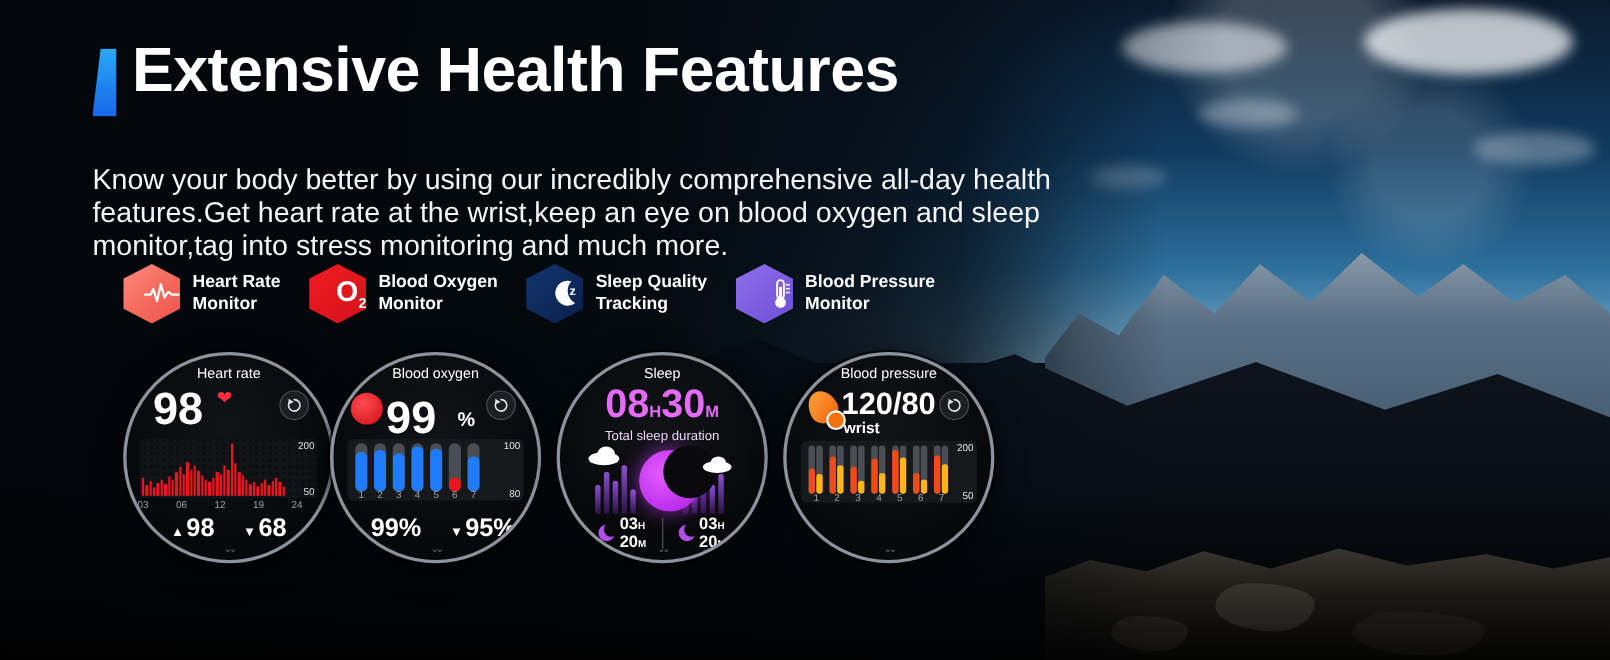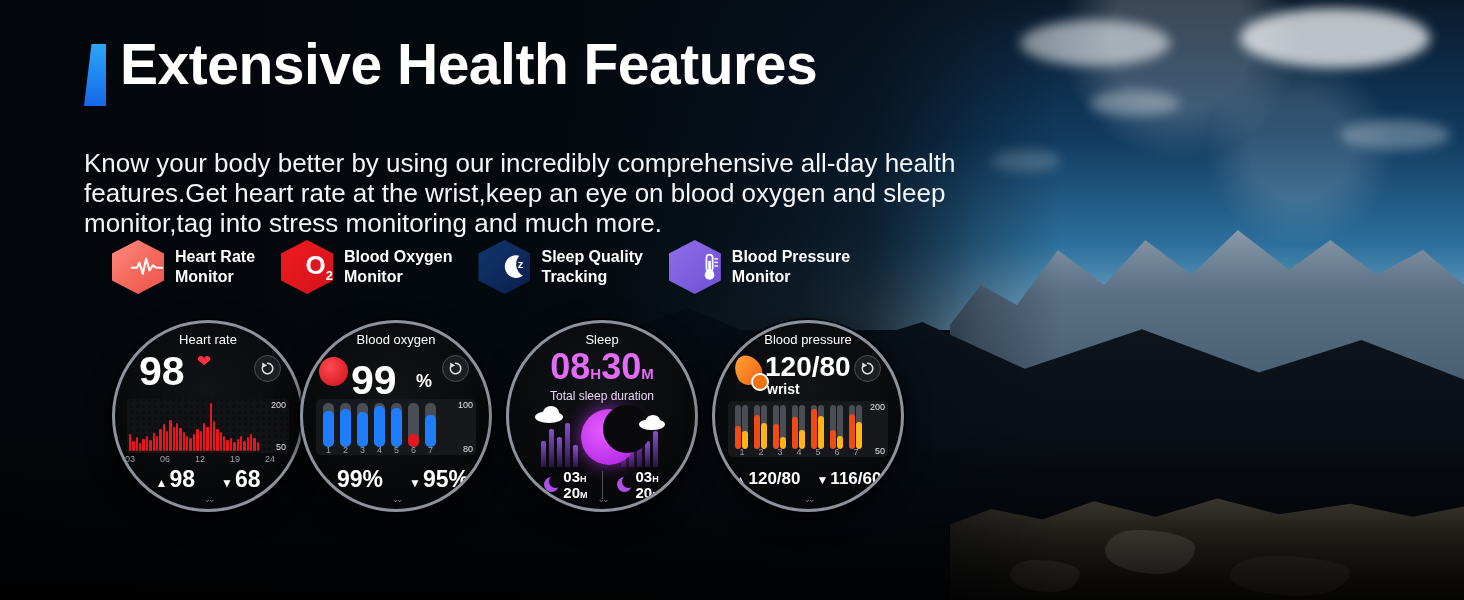--- a/index.html
+++ b/index.html
@@ -521,22 +521,18 @@
               <span style="width: 14px; text-align: center;">2</span>
               <span style="width: 14px; text-align: center;">3</span>
               <span style="width: 14px; text-align: center;">4</span>
               <span style="width: 14px; text-align: center;">5</span>
               <span style="width: 14px; text-align: center;">6</span>
               <span style="width: 14px; text-align: center;">7</span>
             </div>
           <div class="label-200">200</div>
           <div class="label-50">50</div>
         </div>
-        <div class="stats" style="font-size:17px;gap:16px;top:146px;">
-          <span><span class="tri">▲</span><span>120/80</span></span>
-          <span><span class="tri">▼</span><span>116/60</span></span>
-        </div>
         <div class="chev">⌄⌄</div>
       </div>
 
     </div>
   </div>
 </div>
 
 </body></html>

